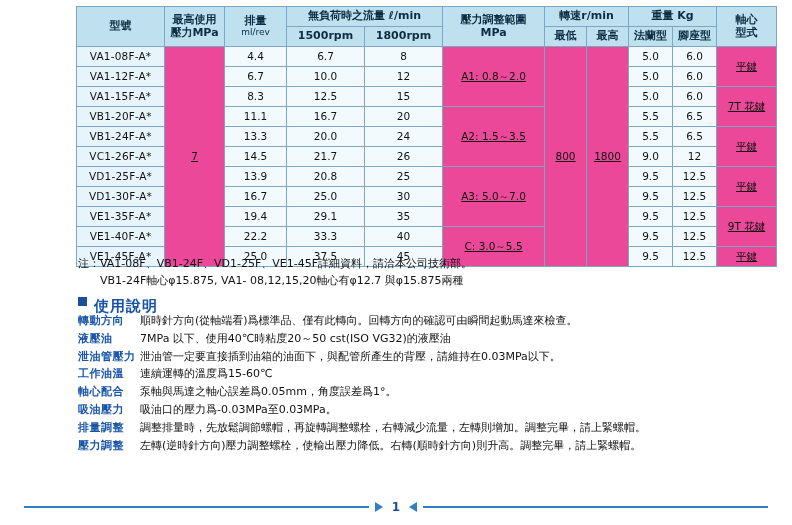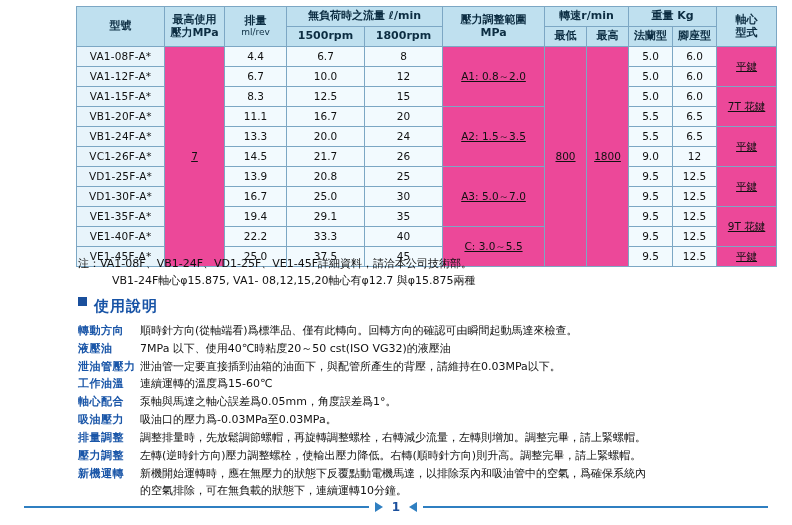--- a/index.html
+++ b/index.html
@@ -77,21 +77,21 @@
   
   .note {
     position: absolute;
     left: 78px;
     top: 256px;
     width: 660px;
     font-size: 11px;
     line-height: 1.5;
     color: #111;
   }
-  .note .ln2 { margin-left: 34px; display: block; }
+  .note .ln2 { margin-left: 22px; display: block; }
 
   
   .sect-head {
     position: absolute;
     left: 78px;
     top: 297px;
     display: flex;
     align-items: flex-start;
     gap: 7px;
   }
@@ -104,21 +104,21 @@
     color: #1753a6;
     font-size: 15px;
     font-weight: bold;
     letter-spacing: 1px;
   }
 
   
   .instr {
     position: absolute;
     left: 78px;
-    top: 322px;
+    top: 312px;
     width: 690px;
     font-size: 11px;
     line-height: 1.62;
   }
   .instr-row {
     display: flex;
     align-items: flex-start;
   }
   .instr-term {
     width: 62px;
@@ -373,27 +373,20 @@
     <div class="instr-desc">吸油口的壓力爲-0.03MPa至0.03MPa。</div>
   </div>
   <div class="instr-row">
     <div class="instr-term">排量調整</div>
     <div class="instr-desc">調整排量時，先放鬆調節螺帽，再旋轉調整螺栓，右轉減少流量，左轉則增加。調整完畢，請上緊螺帽。</div>
   </div>
   <div class="instr-row">
     <div class="instr-term">壓力調整</div>
     <div class="instr-desc">左轉(逆時針方向)壓力調整螺栓，使輸出壓力降低。右轉(順時針方向)則升高。調整完畢，請上緊螺帽。</div>
   </div>
-  <div class="instr-row">
-    <div class="instr-term">新機運轉</div>
-    <div class="instr-desc">
-      <span>新機開始運轉時，應在無壓力的狀態下反覆點動電機馬達，以排除泵內和吸油管中的空氣，爲確保系統內</span>
-      <span class="cont">的空氣排除，可在無負載的狀態下，連續運轉10分鐘。</span>
-    </div>
-  </div>
 </div>
 
 <div class="footer">
   <div class="foot-line"></div>
   <div class="foot-arrow-r"></div>
   <div class="foot-num">1</div>
   <div class="foot-arrow-l"></div>
   <div class="foot-line"></div>
 </div>
 

